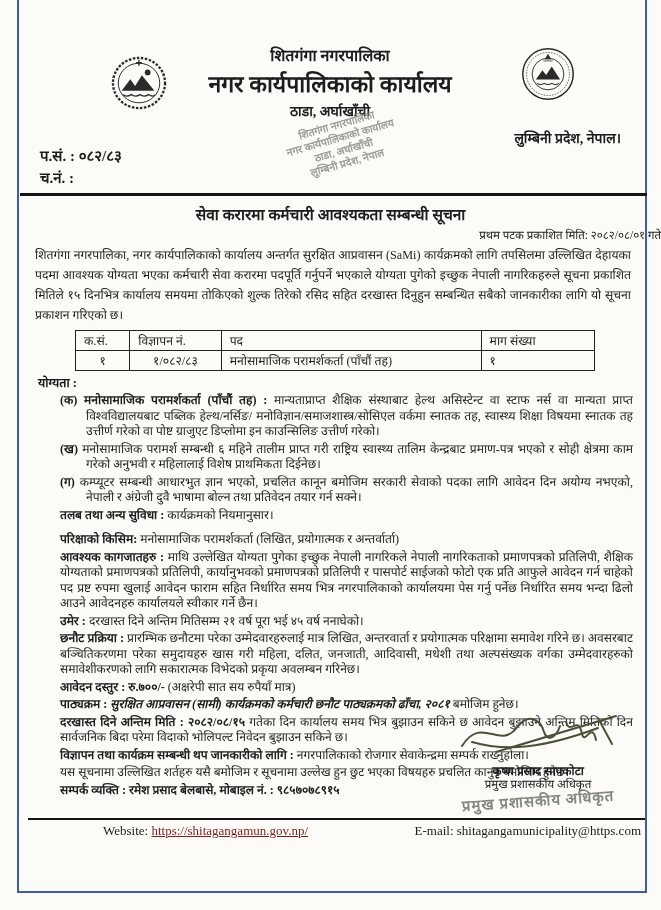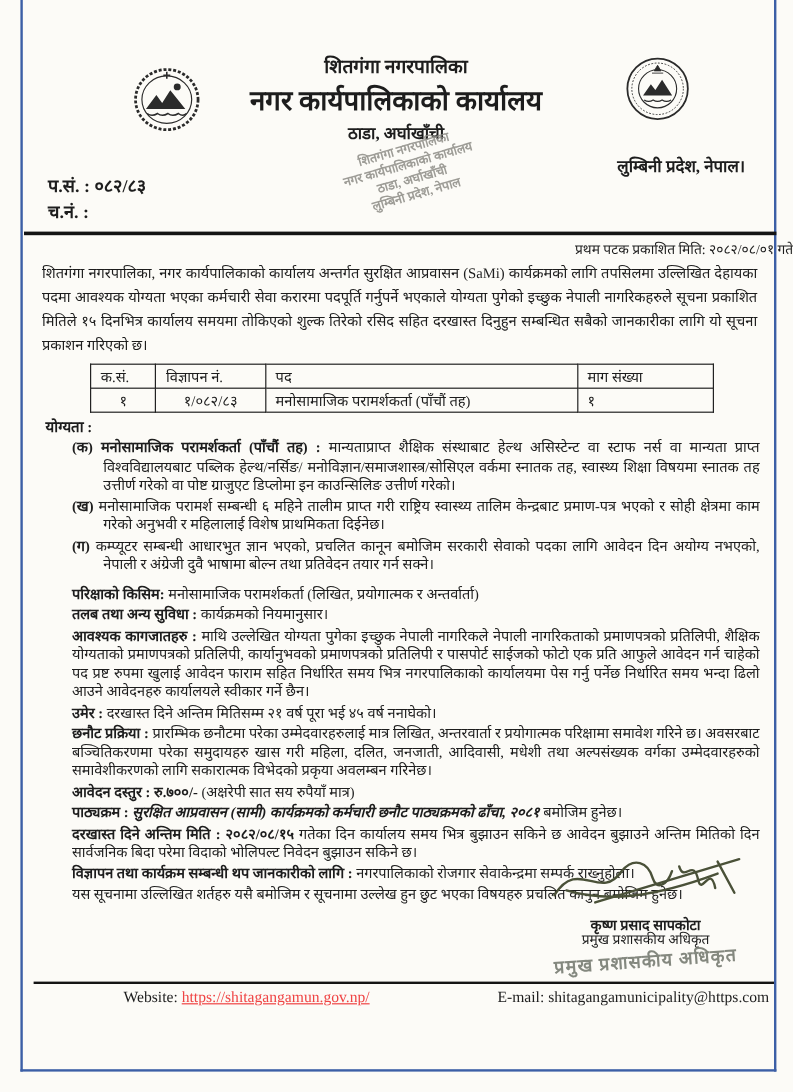--- a/index.html
+++ b/index.html
@@ -49,21 +49,21 @@
   .sig-name{font-size:12px;line-height:14px;font-weight:bold;}
   .sig-desig{font-size:11.5px;line-height:13px;}
   .sig-stamp{font-size:15px;color:#70756b;transform:rotate(-4deg);margin-top:-1px;
              font-weight:bold;opacity:.85;letter-spacing:1px;}
 
   
   .footer-rule{position:absolute;left:28px;right:16px;top:818px;height:2px;background:#141414;}
   .footer{position:absolute;top:823px;left:28px;right:16px;font-size:13px;
           display:flex;justify-content:space-between;}
   .site{margin-left:75px;}
-  .url{text-decoration:underline;color:#ef4444;cursor:pointer;}
+  .url{text-decoration:underline;color:#7f1d1d;cursor:pointer;}
   .mail{margin-right:4px;}
 </style>
 </head>
 <body>
 
 <div class="page">
   <div class="bL"></div>
   <div class="bR"></div>
   <div class="bB"></div>
 
@@ -107,20 +107,21 @@
 
     <div class="refs">
       <div><span>प.सं. :</span> <span>०८२/८३</span></div>
       <div><span>च.नं. :</span></div>
     </div>
 
     <div class="header-rule"></div>
   </div>
 
   <div class="bodyc">
+    <div class="title">सेवा करारमा कर्मचारी आवश्यकता सम्बन्धी सूचना</div>
     <div class="published">प्रथम पटक प्रकाशित मिति: २०८२/०८/०१ गते</div>
     <div class="intro">शितगंगा नगरपालिका, नगर कार्यपालिकाको कार्यालय अन्तर्गत सुरक्षित आप्रवासन (SaMi) कार्यक्रमको लागि तपसिलमा उल्लिखित देहायका पदमा आवश्यक योग्यता भएका कर्मचारी सेवा करारमा पदपूर्ति गर्नुपर्ने भएकाले योग्यता पुगेको इच्छुक नेपाली नागरिकहरुले सूचना प्रकाशित मितिले १५ दिनभित्र कार्यालय समयमा तोकिएको शुल्क तिरेको रसिद सहित दरखास्त दिनुहुन सम्बन्धित सबैको जानकारीका लागि यो सूचना प्रकाशन गरिएको छ।</div>
 
     <table class="vac">
       <tbody>
           <tr>
         <th class="c-sn">क.सं.</th>
         <th class="c-ad">विज्ञापन नं.</th>
         <th class="c-pos">पद</th>
         <th class="c-n">माग संख्या</th>
@@ -134,40 +135,41 @@
     </tbody>
       </table>
 
     <div class="qhead">योग्यता :</div>
 
     <p class="qual"><b>(क)</b> <b>मनोसामाजिक परामर्शकर्ता (पाँचौं तह) :</b> <span>मान्यताप्राप्त शैक्षिक संस्थाबाट हेल्थ असिस्टेन्ट वा स्टाफ नर्स वा मान्यता प्राप्त विश्वविद्यालयबाट पब्लिक हेल्थ/नर्सिङ/ मनोविज्ञान/समाजशास्त्र/सोसिएल वर्कमा स्नातक तह, स्वास्थ्य शिक्षा विषयमा स्नातक तह उत्तीर्ण गरेको वा पोष्ट ग्राजुएट डिप्लोमा इन काउन्सिलिङ उत्तीर्ण गरेको।</span></p>
     <p class="qual"><b>(ख)</b> <span>मनोसामाजिक परामर्श सम्बन्धी ६ महिने तालीम प्राप्त गरी राष्ट्रिय स्वास्थ्य तालिम केन्द्रबाट प्रमाण-पत्र भएको र सोही क्षेत्रमा काम गरेको अनुभवी र महिलालाई विशेष प्राथमिकता दिईनेछ।</span></p>
     <p class="qual"><b>(ग)</b> <span>कम्प्यूटर सम्बन्धी आधारभुत ज्ञान भएको, प्रचलित कानून बमोजिम सरकारी सेवाको पदका लागि आवेदन दिन अयोग्य नभएको, नेपाली र अंग्रेजी दुवै भाषामा बोल्न तथा प्रतिवेदन तयार गर्न सक्ने।</span></p>
 
 
+    <p class="para"><b class="lbl">तलब तथा अन्य सुविधा :</b> <span>कार्यक्रमको नियमानुसार।</span></p>
+
     <p class="para mt"><b class="lbl">परिक्षाको किसिम:</b> <span>मनोसामाजिक परामर्शकर्ता (लिखित, प्रयोगात्मक र अन्तर्वार्ता)</span></p>
-
-    <p class="para"><b class="lbl">तलब तथा अन्य सुविधा :</b> <span>कार्यक्रमको नियमानुसार।</span></p>
 
     <p class="para"><b class="lbl">आवश्यक कागजातहरु :</b> <span>माथि उल्लेखित योग्यता पुगेका इच्छुक नेपाली नागरिकले नेपाली नागरिकताको प्रमाणपत्रको प्रतिलिपी, शैक्षिक योग्यताको प्रमाणपत्रको प्रतिलिपी, कार्यानुभवको प्रमाणपत्रको प्रतिलिपी र पासपोर्ट साईजको फोटो एक प्रति आफुले आवेदन गर्न चाहेको पद प्रष्ट रुपमा खुलाई आवेदन फाराम सहित निर्धारित समय भित्र नगरपालिकाको कार्यालयमा पेस गर्नु पर्नेछ निर्धारित समय भन्दा ढिलो आउने आवेदनहरु कार्यालयले स्वीकार गर्ने छैन।</span></p>
 
     <p class="para"><b class="lbl">उमेर :</b> <span>दरखास्त दिने अन्तिम मितिसम्म २१ वर्ष पूरा भई ४५ वर्ष ननाघेको।</span></p>
 
     <p class="para"><b class="lbl">छनौट प्रक्रिया :</b> <span>प्रारम्भिक छनौटमा परेका उम्मेदवारहरुलाई मात्र लिखित, अन्तरवार्ता र प्रयोगात्मक परिक्षामा समावेश गरिने छ। अवसरबाट बञ्चितिकरणमा परेका समुदायहरु खास गरी महिला, दलित, जनजाती, आदिवासी, मधेशी तथा अल्पसंख्यक वर्गका उम्मेदवारहरुको समावेशीकरणको लागि सकारात्मक विभेदको प्रकृया अवलम्बन गरिनेछ।</span></p>
 
     <p class="para"><b class="lbl">आवेदन दस्तुर :</b> <b class="strong">रु.७००/-</b> <span>(अक्षरेपी सात सय रुपैयाँ मात्र)</span></p>
 
     <p class="para"><b class="lbl">पाठ्यक्रम :</b> <i class="ital">सुरक्षित आप्रवासन (सामी) कार्यक्रमको कर्मचारी छनौट पाठ्यक्रमको ढाँचा, २०८१</i> <span>बमोजिम हुनेछ।</span></p>
 
     <p class="para"><b class="lbl">दरखास्त दिने अन्तिम मिति :</b> <b class="strong">२०८२/०८/१५</b> <span>गतेका दिन कार्यालय समय भित्र बुझाउन सकिने छ आवेदन बुझाउने अन्तिम मितिको दिन सार्वजनिक बिदा परेमा विदाको भोलिपल्ट निवेदन बुझाउन सकिने छ।</span></p>
 
     <p class="para"><b class="lbl">विज्ञापन तथा कार्यक्रम सम्बन्धी थप जानकारीको लागि :</b> <span>नगरपालिकाको रोजगार सेवाकेन्द्रमा सम्पर्क राख्नुहोला।</span></p>
 
     <p class="para"><span>यस सूचनामा उल्लिखित शर्तहरु यसै बमोजिम र सूचनामा उल्लेख हुन छुट भएका विषयहरु प्रचलित कानुन बमोजिम हुनेछ।</span></p>
 
+    <p class="para"><b class="lbl">सम्पर्क व्यक्ति :</b> <span class="boldtext">रमेश प्रसाद बेलबासे, मोबाइल नं. : ९८५७०७८९१५</span></p>
   </div>
 
   <div class="sig">
     <svg width="180" height="56" viewBox="0 0 180 56">
       <g fill="none" stroke="#4a5138" stroke-width="2" stroke-linecap="round">
         <path d="M14 38 C 34 6, 52 44, 70 18 C 80 6, 92 10, 96 24 C 99 34, 108 30, 112 18"></path>
         <path d="M24 34 C 58 44, 96 40, 150 20"></path>
         <path d="M118 14 c 4 14, 12 -8, 16 12 c 3 12, 10 -14, 14 6"></path>
         <path d="M150 10 l 14 26"></path>
         <path d="M48 44 L 168 8"></path>

